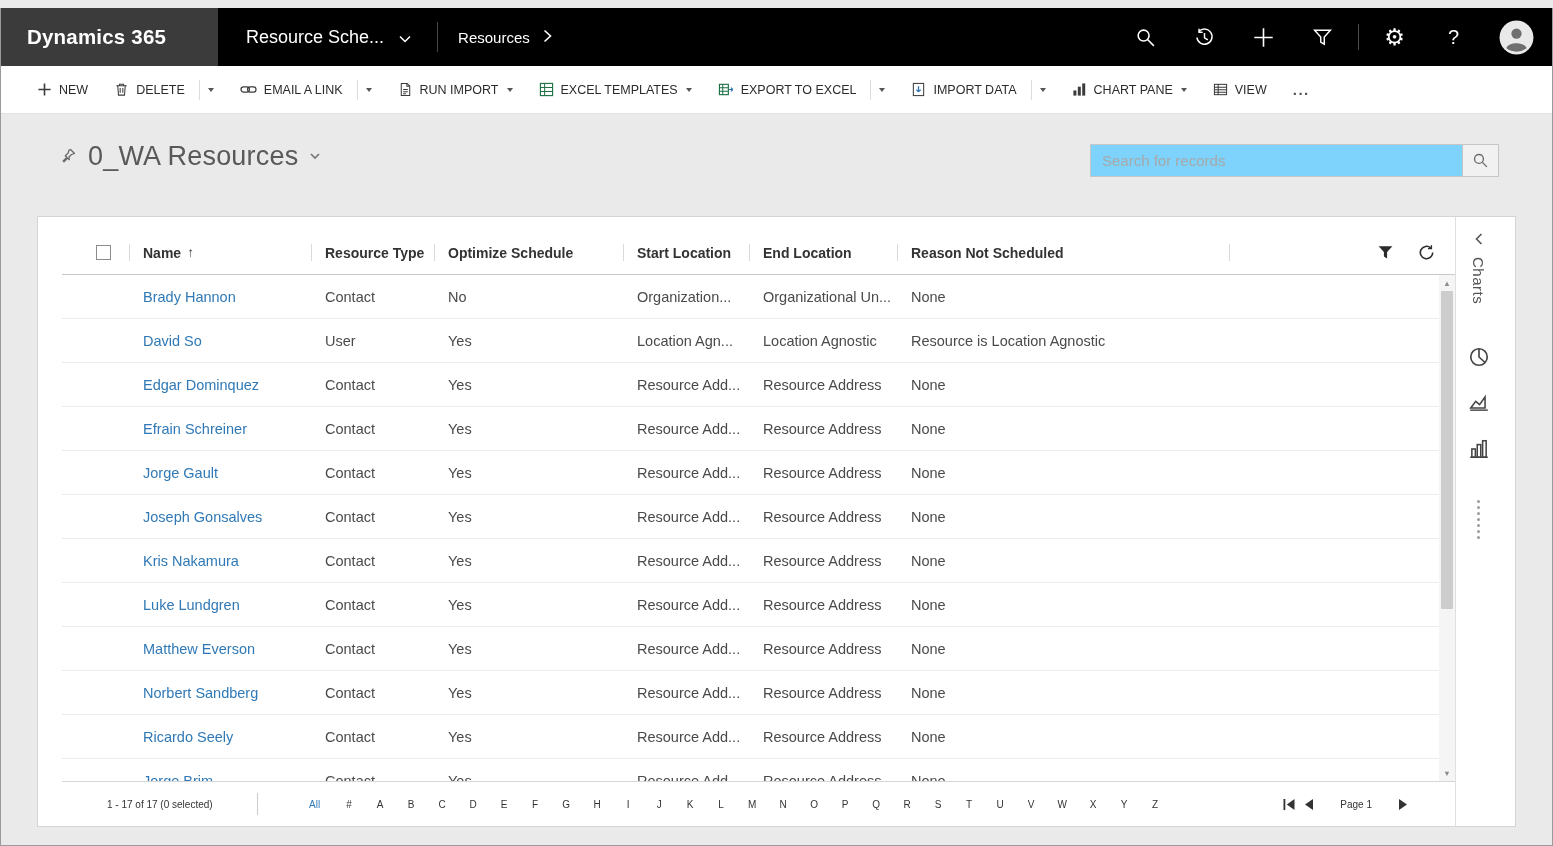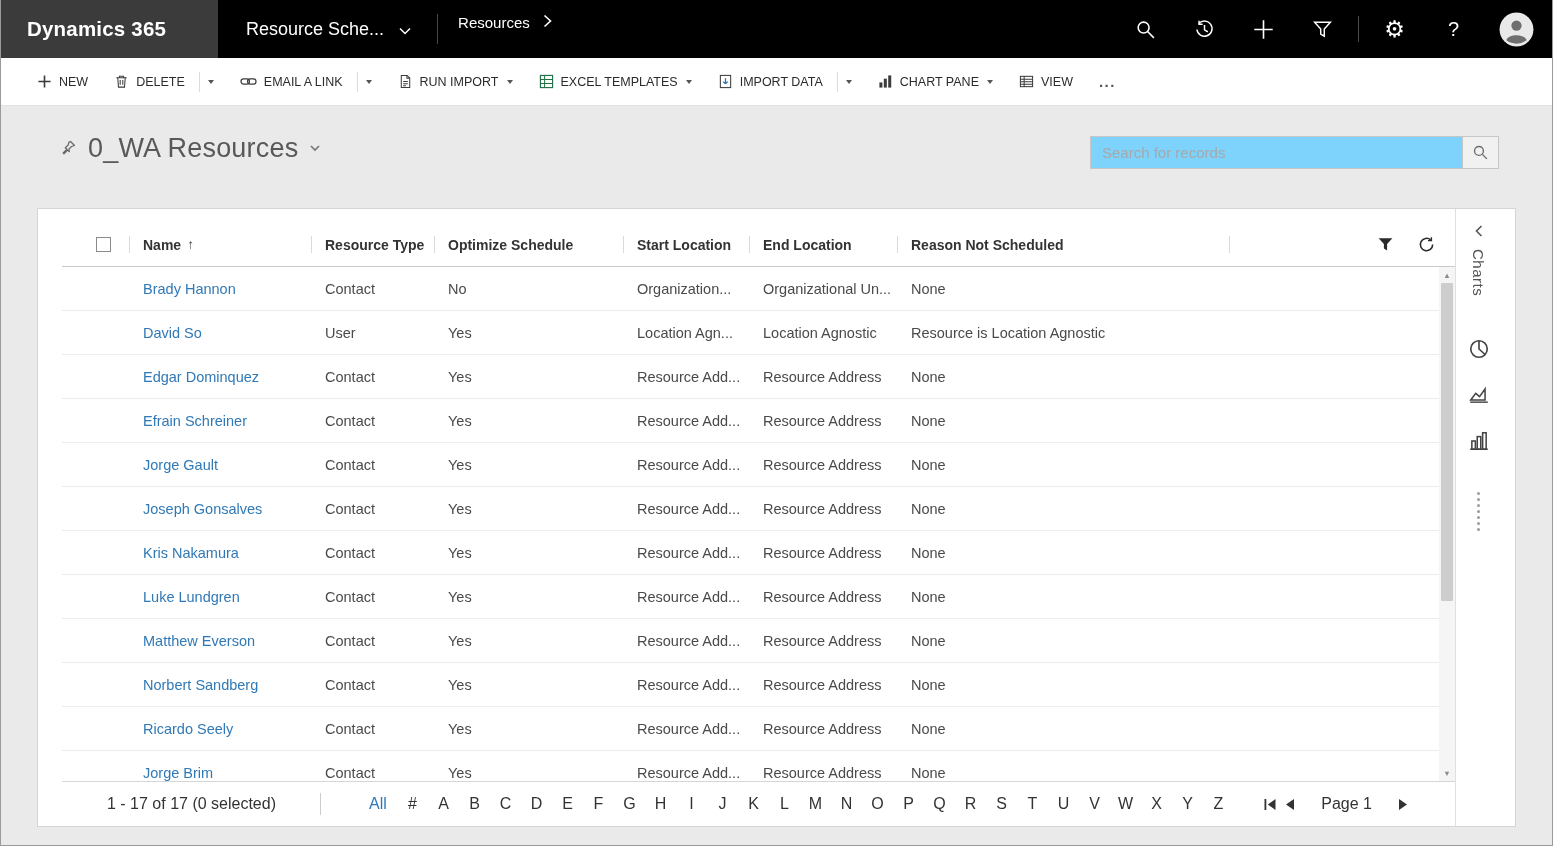--- a/index.html
+++ b/index.html
@@ -1,25 +1,25 @@
 <!DOCTYPE html>
 <html style="--link: #3079B6;"><head>
 <meta charset="utf-8">
 <style>
   *{box-sizing:border-box;margin:0;padding:0;}
   html,body{width:1553px;height:846px;}
   body{font-family:"Liberation Sans","DejaVu Sans",sans-serif;background:#eaeaea;position:relative;overflow:hidden;}
   :root{--link:#3079B6;}
-  .frame{position:absolute;inset:0;border:1px solid #9a9a9a;border-top:none;overflow:hidden;}
+  .frame{position:absolute;inset:0;border:1px solid #9a9a9a;border-top:none;overflow:hidden;margin-top:8px;}
 
   
   .topnav{height:58px;background:#000;display:flex;align-items:stretch;}
   .brand{width:217px;background:#3b3b3b;color:#fff;display:flex;align-items:center;padding-left:26px;font-size:20.5px;font-weight:700;letter-spacing:.2px;}
   .nav-app{display:flex;align-items:center;gap:15px;color:#fff;font-size:18px;padding:0 26px 0 28px;cursor:pointer;}
-  .nav-crumb{display:flex;gap:13px;color:#fff;font-size:15px;padding:0 20px;border-left:1px solid rgba(255,255,255,.28);margin:14px 0;cursor:pointer;}
+  .nav-crumb{display:flex;align-items:center;gap:13px;color:#fff;font-size:15px;padding:0 20px;border-left:1px solid rgba(255,255,255,.28);margin:14px 0;cursor:pointer;}
   .nav-icons{margin-left:auto;display:flex;align-items:center;padding-right:18px;}
   .nav-ic{width:59px;display:flex;justify-content:center;align-items:center;color:#fff;height:58px;cursor:pointer;}
   .nav-ic.gear::before{content:"⚙";font-size:23px;line-height:1;}
   .nav-ic.help{font-size:20px;}
   .nav-divider{width:1px;height:26px;background:rgba(255,255,255,.3);margin:0 6px;}
   .avatar{width:35px;height:35px;margin-left:16px;border-radius:50%;overflow:hidden;cursor:pointer;}
 
   
   .cmdbar{height:48px;background:#fff;border-bottom:1px solid #e2e2e2;display:flex;align-items:center;padding-left:23px;}
   .cmd-item{display:flex;align-items:center;gap:7px;padding:0 13px;height:100%;font-size:12.5px;color:#2b2b2b;white-space:nowrap;cursor:pointer;}
@@ -63,21 +63,21 @@
   .cell{height:100%;display:flex;align-items:center;padding-left:14px;white-space:nowrap;overflow:hidden;}
   .name-link{color:var(--link);text-decoration:none;cursor:pointer;}
 
   .scrollbar{width:16px;background:#f5f5f5;display:flex;flex-direction:column;align-items:center;flex-shrink:0;cursor:default;}
   .sb-btn{height:16px;width:100%;display:flex;align-items:center;justify-content:center;color:#8a8a8a;font-size:7.5px;cursor:pointer;}
   .sb-btn.up::before{content:"▲";}
   .sb-btn.down::before{content:"▼";}
   .sb-thumb{width:12px;height:318px;background:#cdcdcd;border-radius:1px;cursor:pointer;}
   .sb-spacer{flex:1;}
 
-  .statusbar{height:45px;border-top:1px solid #d6d6d6;display:flex;align-items:center;padding:0 46px 0 45px;font-size:16px;color:#333;flex-shrink:0;}
+  .statusbar{height:45px;border-top:1px solid #d6d6d6;display:flex;align-items:center;padding:0 46px 0 45px;font-size:10px;color:#333;flex-shrink:0;}
   .sb-divider{width:1px;height:22px;background:#ccc;margin:0 38px 0 44px;}
   .jump{display:flex;}
   .jump-letter{min-width:31px;text-align:center;cursor:pointer;}
   .jump-letter:first-child{color:var(--link);min-width:38px;}
   .pager{margin-left:auto;display:flex;align-items:center;}
   .pg-ic{display:flex;align-items:center;cursor:pointer;}
   .pg-first{margin-right:7px;}
   .pg-label{margin:0 26px;color:#333;}
 
   
@@ -193,20 +193,32 @@
       </div>
       <div class="cmd-item">
         <span class="cmd-icon">
           <svg width="15" height="15" viewBox="0 0 16 16" fill="none" stroke="#1E7145" stroke-width="1.2">
             <rect x="1.5" y="1.5" width="13" height="13"></rect>
             <path d="M1.5 5.8h13M1.5 10.1h13M6 1.5v13" stroke-width="1.1"></path>
           </svg>
         </span>
         <span class="cmd-label">EXCEL TEMPLATES</span>
         <span class="caret caret-gap"></span>
+      </div>
+      <div class="cmd-item">
+        <span class="cmd-icon">
+          <svg width="16" height="15" viewBox="0 0 17 16" fill="none">
+            <rect x="1.5" y="2.5" width="9.5" height="11" stroke="#1E7145" stroke-width="1.2"></rect>
+            <path d="M1.5 6.2h9.5M1.5 9.8h9.5M5 2.5v11" stroke="#1E7145" stroke-width="1.1"></path>
+            <path d="M11.5 8h4.3m0 0l-2-2m2 2l-2 2" stroke="#2E74B5" stroke-width="1.3"></path>
+          </svg>
+        </span>
+        <span class="cmd-label">EXPORT TO EXCEL</span>
+        <span class="cmd-divider"></span>
+        <span class="caret"></span>
       </div>
       <div class="cmd-item">
         <span class="cmd-icon">
           <svg width="15" height="15" viewBox="0 0 16 16" fill="none">
             <rect x="2.5" y="1.5" width="11" height="13" stroke="#3b3b3b" stroke-width="1.1"></rect>
             <path d="M8 4.5v6m0 0L5.6 8.1M8 10.5l2.4-2.4" stroke="#2E74B5" stroke-width="1.4"></path>
           </svg>
         </span>
         <span class="cmd-label">IMPORT DATA</span>
         <span class="cmd-divider"></span>

